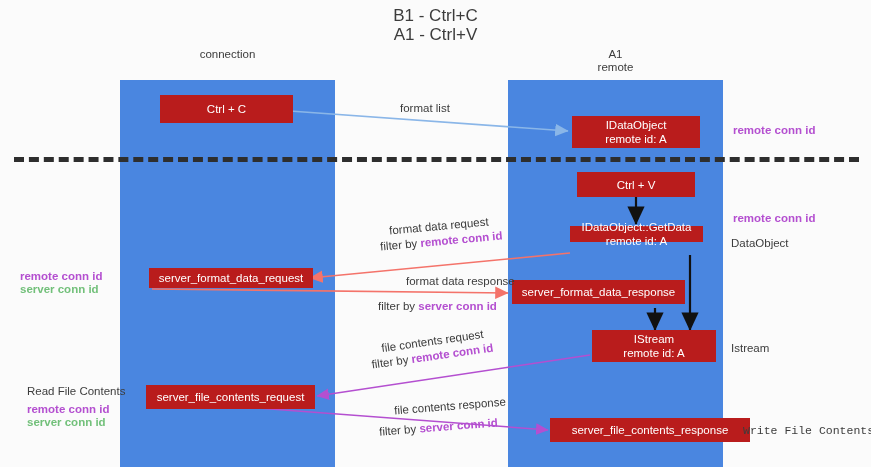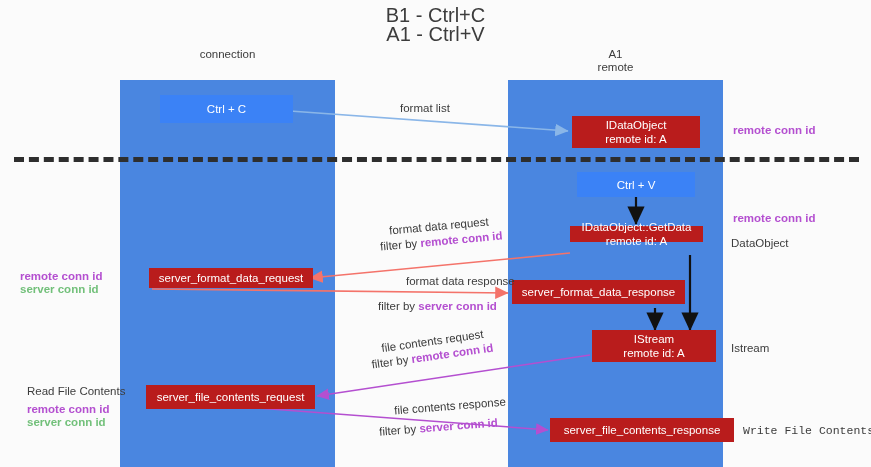--- a/index.html
+++ b/index.html
@@ -30,33 +30,33 @@
 
   
   .node{
     position:absolute;box-sizing:border-box;
     display:flex;flex-direction:column;
     align-items:center;justify-content:center;
     color:#ffffff;font-size:11.5px;line-height:14px;
     text-align:center;padding:3px 6px;
     z-index:6;
   }
-  .node.green{background:#3b82f6;}
+  .node.green{background:#b91c1c;}
   .node.orange{background:#b91c1c;}
   .node .l2{font-size:11.5px;}
 
   
   .lbl{position:absolute;font-size:11.5px;line-height:14px;color:#3c3c3c;white-space:nowrap;z-index:7;}
   .purple{color:#b44fd0;font-weight:bold;}
   .green-t{color:#72c07a;font-weight:bold;}
 
   
   #title{
     position:absolute;left:0;top:6px;width:871px;text-align:center;
-    font-size:20px;line-height:19px;color:#3c3c3c;
+    font-size:17px;line-height:19px;color:#3c3c3c;
   }
 
   
   #divider{
     position:absolute;left:14px;top:157px;width:845px;height:0;
     border-top:5px dashed #2e2e2e;z-index:9;
   }
 
   svg.edges{position:absolute;left:0;top:0;width:871px;height:467px;z-index:5;overflow:visible;}
 </style>
@@ -144,21 +144,21 @@
 
   <div class="node orange" style="left:592px;top:330px;width:124px;height:32px;">
     <div>IStream</div>
     <div class="l2">remote id: A</div>
   </div>
 
   <div class="node orange" style="left:146px;top:385px;width:169px;height:24px;">
     <div>server_file_contents_request</div>
   </div>
 
-  <div class="node orange" style="left:550px;top:418px;width:184px;height:24px;">
+  <div class="node orange" style="left:550px;top:418px;width:200px;height:24px;">
     <div>server_file_contents_response</div>
   </div>
 
   <div class="lbl" style="left:400px;top:101px;">format list</div>
 
   <div class="lbl" style="left:389px;top:219px;transform:rotate(-5.2deg);">format data request</div>
   <div class="lbl" style="left:380px;top:234px;transform:rotate(-5.2deg);">
     <span>filter by </span><span class="purple">remote conn id</span>
   </div>
 

